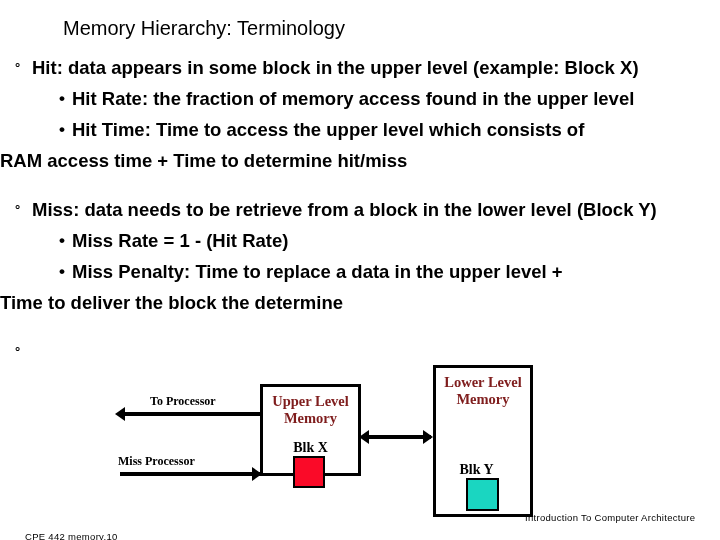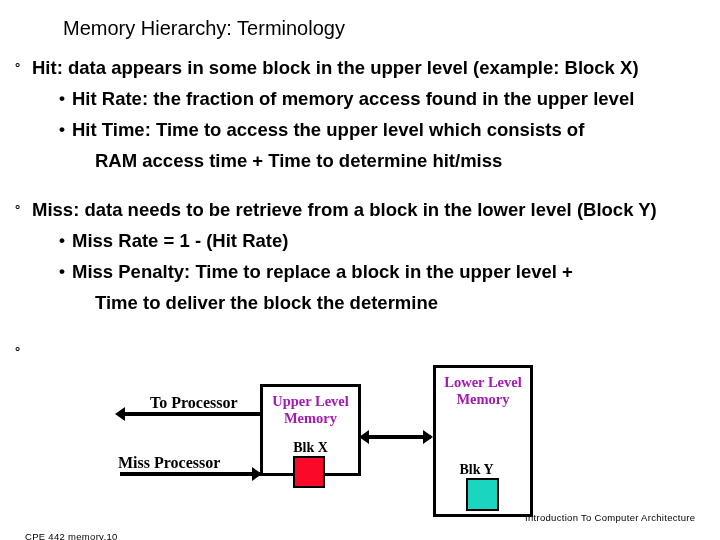--- a/index.html
+++ b/index.html
@@ -46,21 +46,21 @@
     font-size:13px;
     line-height:31px;
   }
   .lvl2{padding-left:72px;}
   .lvl2 .bullet{
     position:absolute;
     left:59px;top:0;
     font-size:17px;
     line-height:31px;
   }
-  .lvl3{padding-left:95px;}
+  .lvl3{}
   .spacer{height:18px;}
 
   
   .diagram{position:absolute;left:0;top:0;width:720px;height:540px;}
 
   .mem-box{
     position:absolute;
     background:#ffffff;
     border:3px solid #000000;
     box-sizing:border-box;
@@ -68,21 +68,21 @@
   #upper-box{left:260px;top:384px;width:101px;height:92px;}
   #lower-box{left:433px;top:365px;width:100px;height:152px;}
 
   .box-title{
     position:absolute;
     left:0;right:0;
     text-align:center;
     font-family:"Liberation Serif", serif;
     font-size:14.5px;
     font-weight:bold;
-    color:#a21caf;
+    color:#7f1d1d;
     line-height:17px;
   }
   #upper-title{top:6px;}
   #lower-title{top:6px;}
 
   .blk-label{
     position:absolute;
     left:0;right:0;
     text-align:center;
     font-family:"Liberation Serif", serif;
@@ -119,21 +119,21 @@
     border-left:10px solid #000000;
   }
   #to-proc-head{left:115px;top:407px;}
   #from-proc-head{left:252px;top:467px;}
   #mid-head-left{left:359px;top:430px;}
   #mid-head-right{left:423px;top:430px;}
 
   .arrow-label{
     position:absolute;
     font-family:"Liberation Serif", serif;
-    font-size:16px;
+    font-size:12px;
     font-weight:bold;
     color:#000000;
     white-space:nowrap;
   }
   #to-proc-label{left:150px;top:394px;}
   #from-proc-label{left:118px;top:454px;}
 
   
   .footer-left{
     position:absolute;
@@ -190,21 +190,21 @@
       <span>Miss: data needs to be retrieve from a block in the lower level (Block Y)</span>
     </div>
 
     <div class="line lvl2">
       <span class="bullet">•</span>
       <span>Miss Rate  = 1 - (Hit Rate)</span>
     </div>
 
     <div class="line lvl2">
       <span class="bullet">•</span>
-      <span>Miss Penalty: Time to replace a block in the upper level  +</span>
+      <span>Miss Penalty: Time to replace a data in the upper level  +</span>
     </div>
 
     <div class="line lvl3">
       <span>Time to deliver the block the determine</span>
     </div>
 
     <div class="spacer"></div>
 
     <div class="line lvl1">
       <span class="bullet">°</span>

